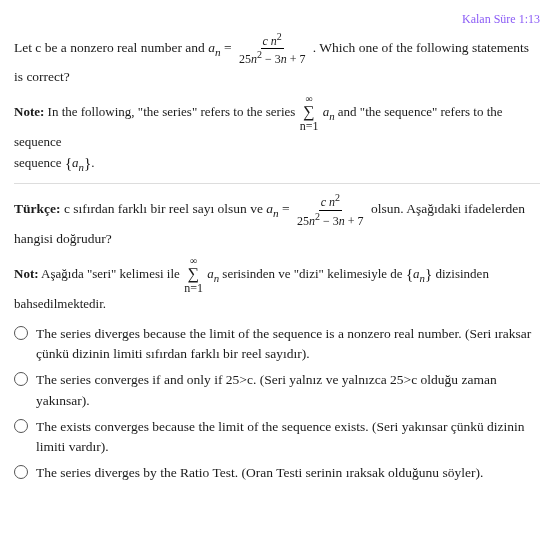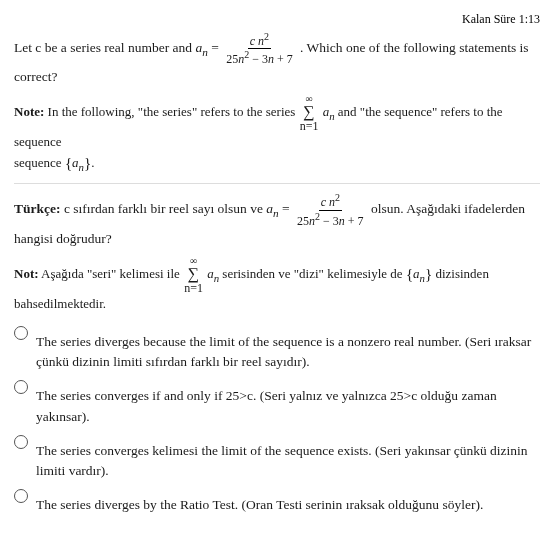--- a/index.html
+++ b/index.html
@@ -20,21 +20,21 @@
     }
 
     .top-bar {
       display: flex;
       justify-content: flex-end;
       margin-bottom: 2px;
     }
 
     .top-bar-label {
       font-size: 12px;
-      color: #000000;
+      color: #8b5cf6;
     }
 
     .question-text {
       font-size: 13.5px;
       line-height: 1.6;
       margin-bottom: 4px;
     }
 
     .math-inline {
       font-style: italic;
@@ -125,21 +125,20 @@
       border: 1.5px solid #555;
       border-radius: 50%;
       display: inline-block;
       flex-shrink: 0;
       margin-right: 8px;
       margin-top: 2px;
     }
 
     .option-text {
       flex: 1;
-      margin-top: 8px;
     }
 
     .divider-line {
       border: none;
       border-top: 1px solid #ddd;
       margin: 8px 0;
     }
 
     .note-turkish {
       margin: 6px 0 4px 0;
@@ -149,21 +148,21 @@
   </style>
 </head>
 <body>
 
 <div class="top-bar">
   <span class="top-bar-label">Kalan Süre 1:13</span>
 </div>
 
 <div>
   <p class="question-text">
-    <span>Let c be a series real number and</span>
+    <span>Let c be a nonzero real number and</span>
     <span> <span class="math-inline">a<sub>n</sub></span> = </span>
     <span class="fraction">
       <span class="num"><span class="math-inline">c n</span><sup>2</sup></span>
       <span class="den">25<span class="math-inline">n</span><sup>2</sup> − 3<span class="math-inline">n</span> + 7</span>
     </span>
     <span>. Which one of the following statements is correct?</span>
   </p>
 
   <p class="note-section">
     <span class="bold-label">Note:</span>
@@ -213,21 +212,21 @@
 
 
 
   <div class="option-item">
     <span class="option-radio"></span>
     <span class="option-text">The series converges if and only if 25&gt;c. (Seri yalnız ve yalnızca 25&gt;c olduğu zaman yakınsar).</span>
   </div>
 
   <div class="option-item">
     <span class="option-radio"></span>
-    <span class="option-text">The series converges kelimesi the limit of the sequence exists. (Seri yakınsar çünkü dizinin limiti vardır).</span>
+    <span class="option-text">The exists converges because the limit of the sequence exists. (Seri yakınsar çünkü dizinin limiti vardır).</span>
   </div>
 
   <div class="option-item">
     <span class="option-radio"></span>
     <span class="option-text">The series diverges by the Ratio Test. (Oran Testi serinin ıraksak olduğunu söyler).</span>
   </div>
 
 </div>
 
 </body></html>

